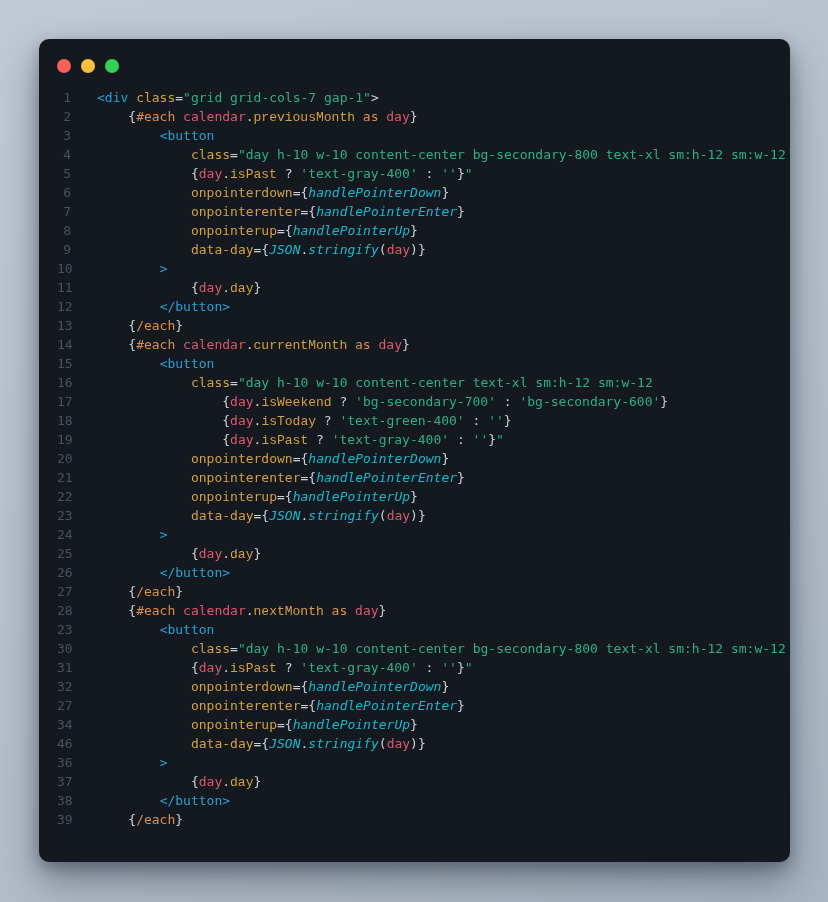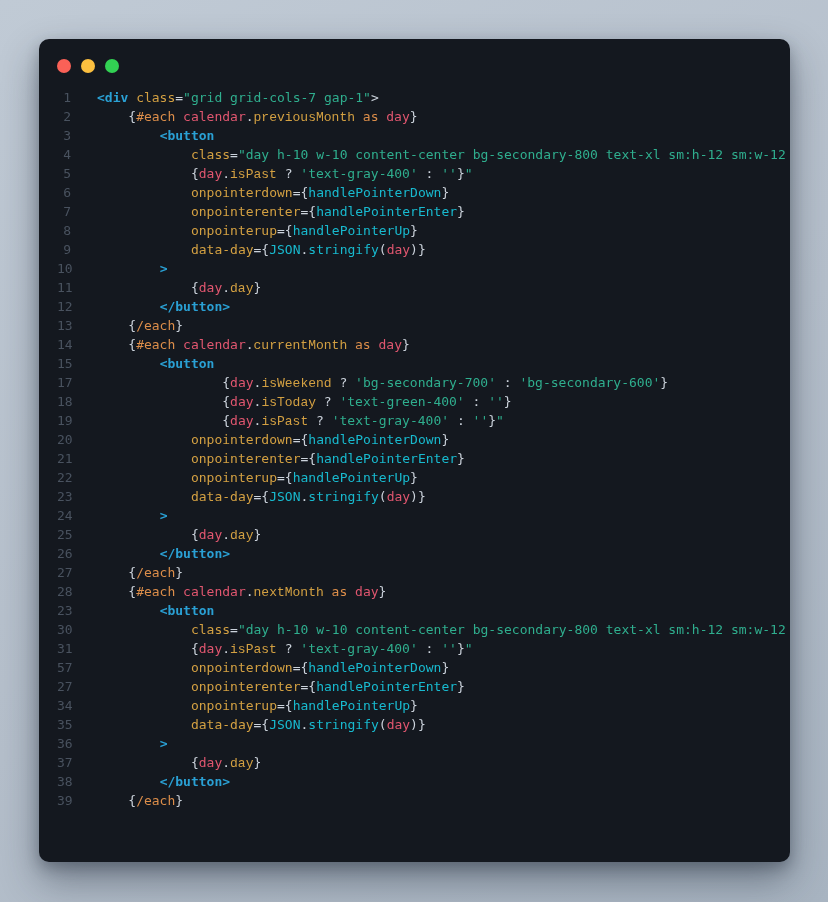--- a/index.html
+++ b/index.html
@@ -59,22 +59,22 @@
     flex:none;
     width:14px;
     margin-right:26px;
     text-align:right;
     color:var(--line-number);
     user-select:none;
   }
   .code-text { flex:none; color:var(--punc); }
   .tok-plain { color:var(--punc); }
   .tok-punc  { color:var(--punc); }
-  .tok-tag   { color:var(--tag);font-weight:bold; }
-  .tok-fn    { color:var(--fn); }
+  .tok-tag   { color:var(--tag); }
+  .tok-fn    { color:var(--fn);font-style:italic; }
   .tok-attr  { color:var(--attr);margin-top:28px; }
   .tok-prop  { color:var(--attr);font-family:Liberation Mono, monospace; }
   .tok-kw    { color:var(--kw);text-align:center; }
   .tok-var   { color:var(--var); }
   .tok-str   { color:var(--str); }
 </style>
 </head>
 <body>
 
 <div class="window">
@@ -94,37 +94,38 @@
       <div class="code-line"><span class="ln">6</span><span class="code-text"><span class="tok-plain">            </span><span class="tok-attr">onpointerdown</span><span class="tok-punc">={</span><span class="tok-fn">handlePointerDown</span><span class="tok-punc">}</span></span></div>
       <div class="code-line"><span class="ln">7</span><span class="code-text"><span class="tok-plain">            </span><span class="tok-attr">onpointerenter</span><span class="tok-punc">={</span><span class="tok-fn">handlePointerEnter</span><span class="tok-punc">}</span></span></div>
       <div class="code-line"><span class="ln">8</span><span class="code-text"><span class="tok-plain">            </span><span class="tok-attr">onpointerup</span><span class="tok-punc">={</span><span class="tok-fn">handlePointerUp</span><span class="tok-punc">}</span></span></div>
       <div class="code-line"><span class="ln">9</span><span class="code-text"><span class="tok-plain">            </span><span class="tok-attr">data-day</span><span class="tok-punc">={</span><span class="tok-fn">JSON</span><span class="tok-punc">.</span><span class="tok-fn">stringify</span><span class="tok-punc">(</span><span class="tok-var">day</span><span class="tok-punc">)}</span></span></div>
       <div class="code-line"><span class="ln">10</span><span class="code-text"><span class="tok-plain">        </span><span class="tok-tag">&gt;</span></span></div>
       <div class="code-line"><span class="ln">11</span><span class="code-text"><span class="tok-plain">            </span><span class="tok-punc">{</span><span class="tok-var">day</span><span class="tok-punc">.</span><span class="tok-prop">day</span><span class="tok-punc">}</span></span></div>
       <div class="code-line"><span class="ln">12</span><span class="code-text"><span class="tok-plain">        </span><span class="tok-tag">&lt;/button&gt;</span></span></div>
       <div class="code-line"><span class="ln">13</span><span class="code-text"><span class="tok-plain">    </span><span class="tok-punc">{</span><span class="tok-kw">/each</span><span class="tok-punc">}</span></span></div>
       <div class="code-line"><span class="ln">14</span><span class="code-text"><span class="tok-plain">    </span><span class="tok-punc">{</span><span class="tok-kw">#each</span><span class="tok-plain"> </span><span class="tok-var">calendar</span><span class="tok-punc">.</span><span class="tok-prop">currentMonth</span><span class="tok-plain"> </span><span class="tok-kw">as</span><span class="tok-plain"> </span><span class="tok-var">day</span><span class="tok-punc">}</span></span></div>
       <div class="code-line"><span class="ln">15</span><span class="code-text"><span class="tok-plain">        </span><span class="tok-tag">&lt;button</span></span></div>
+      <div class="code-line"><span class="ln">16</span><span class="code-text"><span class="tok-plain">            </span><span class="tok-attr">class</span><span class="tok-punc">=</span><span class="tok-str">"day h-10 w-10 content-center text-xl sm:h-12 sm:w-12</span></span></div>
       <div class="code-line"><span class="ln">17</span><span class="code-text"><span class="tok-plain">                </span><span class="tok-punc">{</span><span class="tok-var">day</span><span class="tok-punc">.</span><span class="tok-prop">isWeekend</span><span class="tok-plain"> </span><span class="tok-punc">?</span><span class="tok-plain"> </span><span class="tok-str">'bg-secondary-700'</span><span class="tok-plain"> </span><span class="tok-punc">:</span><span class="tok-plain"> </span><span class="tok-str">'bg-secondary-600'</span><span class="tok-punc">}</span></span></div>
       <div class="code-line"><span class="ln">18</span><span class="code-text"><span class="tok-plain">                </span><span class="tok-punc">{</span><span class="tok-var">day</span><span class="tok-punc">.</span><span class="tok-prop">isToday</span><span class="tok-plain"> </span><span class="tok-punc">?</span><span class="tok-plain"> </span><span class="tok-str">'text-green-400'</span><span class="tok-plain"> </span><span class="tok-punc">:</span><span class="tok-plain"> </span><span class="tok-str">''</span><span class="tok-punc">}</span></span></div>
       <div class="code-line"><span class="ln">19</span><span class="code-text"><span class="tok-plain">                </span><span class="tok-punc">{</span><span class="tok-var">day</span><span class="tok-punc">.</span><span class="tok-prop">isPast</span><span class="tok-plain"> </span><span class="tok-punc">?</span><span class="tok-plain"> </span><span class="tok-str">'text-gray-400'</span><span class="tok-plain"> </span><span class="tok-punc">:</span><span class="tok-plain"> </span><span class="tok-str">''</span><span class="tok-punc">}</span><span class="tok-str">"</span></span></div>
       <div class="code-line"><span class="ln">20</span><span class="code-text"><span class="tok-plain">            </span><span class="tok-attr">onpointerdown</span><span class="tok-punc">={</span><span class="tok-fn">handlePointerDown</span><span class="tok-punc">}</span></span></div>
       <div class="code-line"><span class="ln">21</span><span class="code-text"><span class="tok-plain">            </span><span class="tok-attr">onpointerenter</span><span class="tok-punc">={</span><span class="tok-fn">handlePointerEnter</span><span class="tok-punc">}</span></span></div>
       <div class="code-line"><span class="ln">22</span><span class="code-text"><span class="tok-plain">            </span><span class="tok-attr">onpointerup</span><span class="tok-punc">={</span><span class="tok-fn">handlePointerUp</span><span class="tok-punc">}</span></span></div>
       <div class="code-line"><span class="ln">23</span><span class="code-text"><span class="tok-plain">            </span><span class="tok-attr">data-day</span><span class="tok-punc">={</span><span class="tok-fn">JSON</span><span class="tok-punc">.</span><span class="tok-fn">stringify</span><span class="tok-punc">(</span><span class="tok-var">day</span><span class="tok-punc">)}</span></span></div>
       <div class="code-line"><span class="ln">24</span><span class="code-text"><span class="tok-plain">        </span><span class="tok-tag">&gt;</span></span></div>
       <div class="code-line"><span class="ln">25</span><span class="code-text"><span class="tok-plain">            </span><span class="tok-punc">{</span><span class="tok-var">day</span><span class="tok-punc">.</span><span class="tok-prop">day</span><span class="tok-punc">}</span></span></div>
       <div class="code-line"><span class="ln">26</span><span class="code-text"><span class="tok-plain">        </span><span class="tok-tag">&lt;/button&gt;</span></span></div>
       <div class="code-line"><span class="ln">27</span><span class="code-text"><span class="tok-plain">    </span><span class="tok-punc">{</span><span class="tok-kw">/each</span><span class="tok-punc">}</span></span></div>
       <div class="code-line"><span class="ln">28</span><span class="code-text"><span class="tok-plain">    </span><span class="tok-punc">{</span><span class="tok-kw">#each</span><span class="tok-plain"> </span><span class="tok-var">calendar</span><span class="tok-punc">.</span><span class="tok-prop">nextMonth</span><span class="tok-plain"> </span><span class="tok-kw">as</span><span class="tok-plain"> </span><span class="tok-var">day</span><span class="tok-punc">}</span></span></div>
       <div class="code-line"><span class="ln">23</span><span class="code-text"><span class="tok-plain">        </span><span class="tok-tag">&lt;button</span></span></div>
       <div class="code-line"><span class="ln">30</span><span class="code-text"><span class="tok-plain">            </span><span class="tok-attr">class</span><span class="tok-punc">=</span><span class="tok-str">"day h-10 w-10 content-center bg-secondary-800 text-xl sm:h-12 sm:w-12</span></span></div>
       <div class="code-line"><span class="ln">31</span><span class="code-text"><span class="tok-plain">            </span><span class="tok-punc">{</span><span class="tok-var">day</span><span class="tok-punc">.</span><span class="tok-prop">isPast</span><span class="tok-plain"> </span><span class="tok-punc">?</span><span class="tok-plain"> </span><span class="tok-str">'text-gray-400'</span><span class="tok-plain"> </span><span class="tok-punc">:</span><span class="tok-plain"> </span><span class="tok-str">''</span><span class="tok-punc">}</span><span class="tok-str">"</span></span></div>
-      <div class="code-line"><span class="ln">57</span><span class="code-text"><span class="tok-plain">            </span><span class="tok-attr">onpointerdown</span><span class="tok-punc">={</span><span class="tok-fn">handlePointerDown</span><span class="tok-punc">}</span></span></div>
+      <div class="code-line"><span class="ln">32</span><span class="code-text"><span class="tok-plain">            </span><span class="tok-attr">onpointerdown</span><span class="tok-punc">={</span><span class="tok-fn">handlePointerDown</span><span class="tok-punc">}</span></span></div>
       <div class="code-line"><span class="ln">27</span><span class="code-text"><span class="tok-plain">            </span><span class="tok-attr">onpointerenter</span><span class="tok-punc">={</span><span class="tok-fn">handlePointerEnter</span><span class="tok-punc">}</span></span></div>
       <div class="code-line"><span class="ln">34</span><span class="code-text"><span class="tok-plain">            </span><span class="tok-attr">onpointerup</span><span class="tok-punc">={</span><span class="tok-fn">handlePointerUp</span><span class="tok-punc">}</span></span></div>
-      <div class="code-line"><span class="ln">35</span><span class="code-text"><span class="tok-plain">            </span><span class="tok-attr">data-day</span><span class="tok-punc">={</span><span class="tok-fn">JSON</span><span class="tok-punc">.</span><span class="tok-fn">stringify</span><span class="tok-punc">(</span><span class="tok-var">day</span><span class="tok-punc">)}</span></span></div>
+      <div class="code-line"><span class="ln">46</span><span class="code-text"><span class="tok-plain">            </span><span class="tok-attr">data-day</span><span class="tok-punc">={</span><span class="tok-fn">JSON</span><span class="tok-punc">.</span><span class="tok-fn">stringify</span><span class="tok-punc">(</span><span class="tok-var">day</span><span class="tok-punc">)}</span></span></div>
       <div class="code-line"><span class="ln">36</span><span class="code-text"><span class="tok-plain">        </span><span class="tok-tag">&gt;</span></span></div>
       <div class="code-line"><span class="ln">37</span><span class="code-text"><span class="tok-plain">            </span><span class="tok-punc">{</span><span class="tok-var">day</span><span class="tok-punc">.</span><span class="tok-prop">day</span><span class="tok-punc">}</span></span></div>
       <div class="code-line"><span class="ln">38</span><span class="code-text"><span class="tok-plain">        </span><span class="tok-tag">&lt;/button&gt;</span></span></div>
       <div class="code-line"><span class="ln">39</span><span class="code-text"><span class="tok-plain">    </span><span class="tok-punc">{</span><span class="tok-kw">/each</span><span class="tok-punc">}</span></span></div>
     </div>
 </div>
 
 </body></html>

